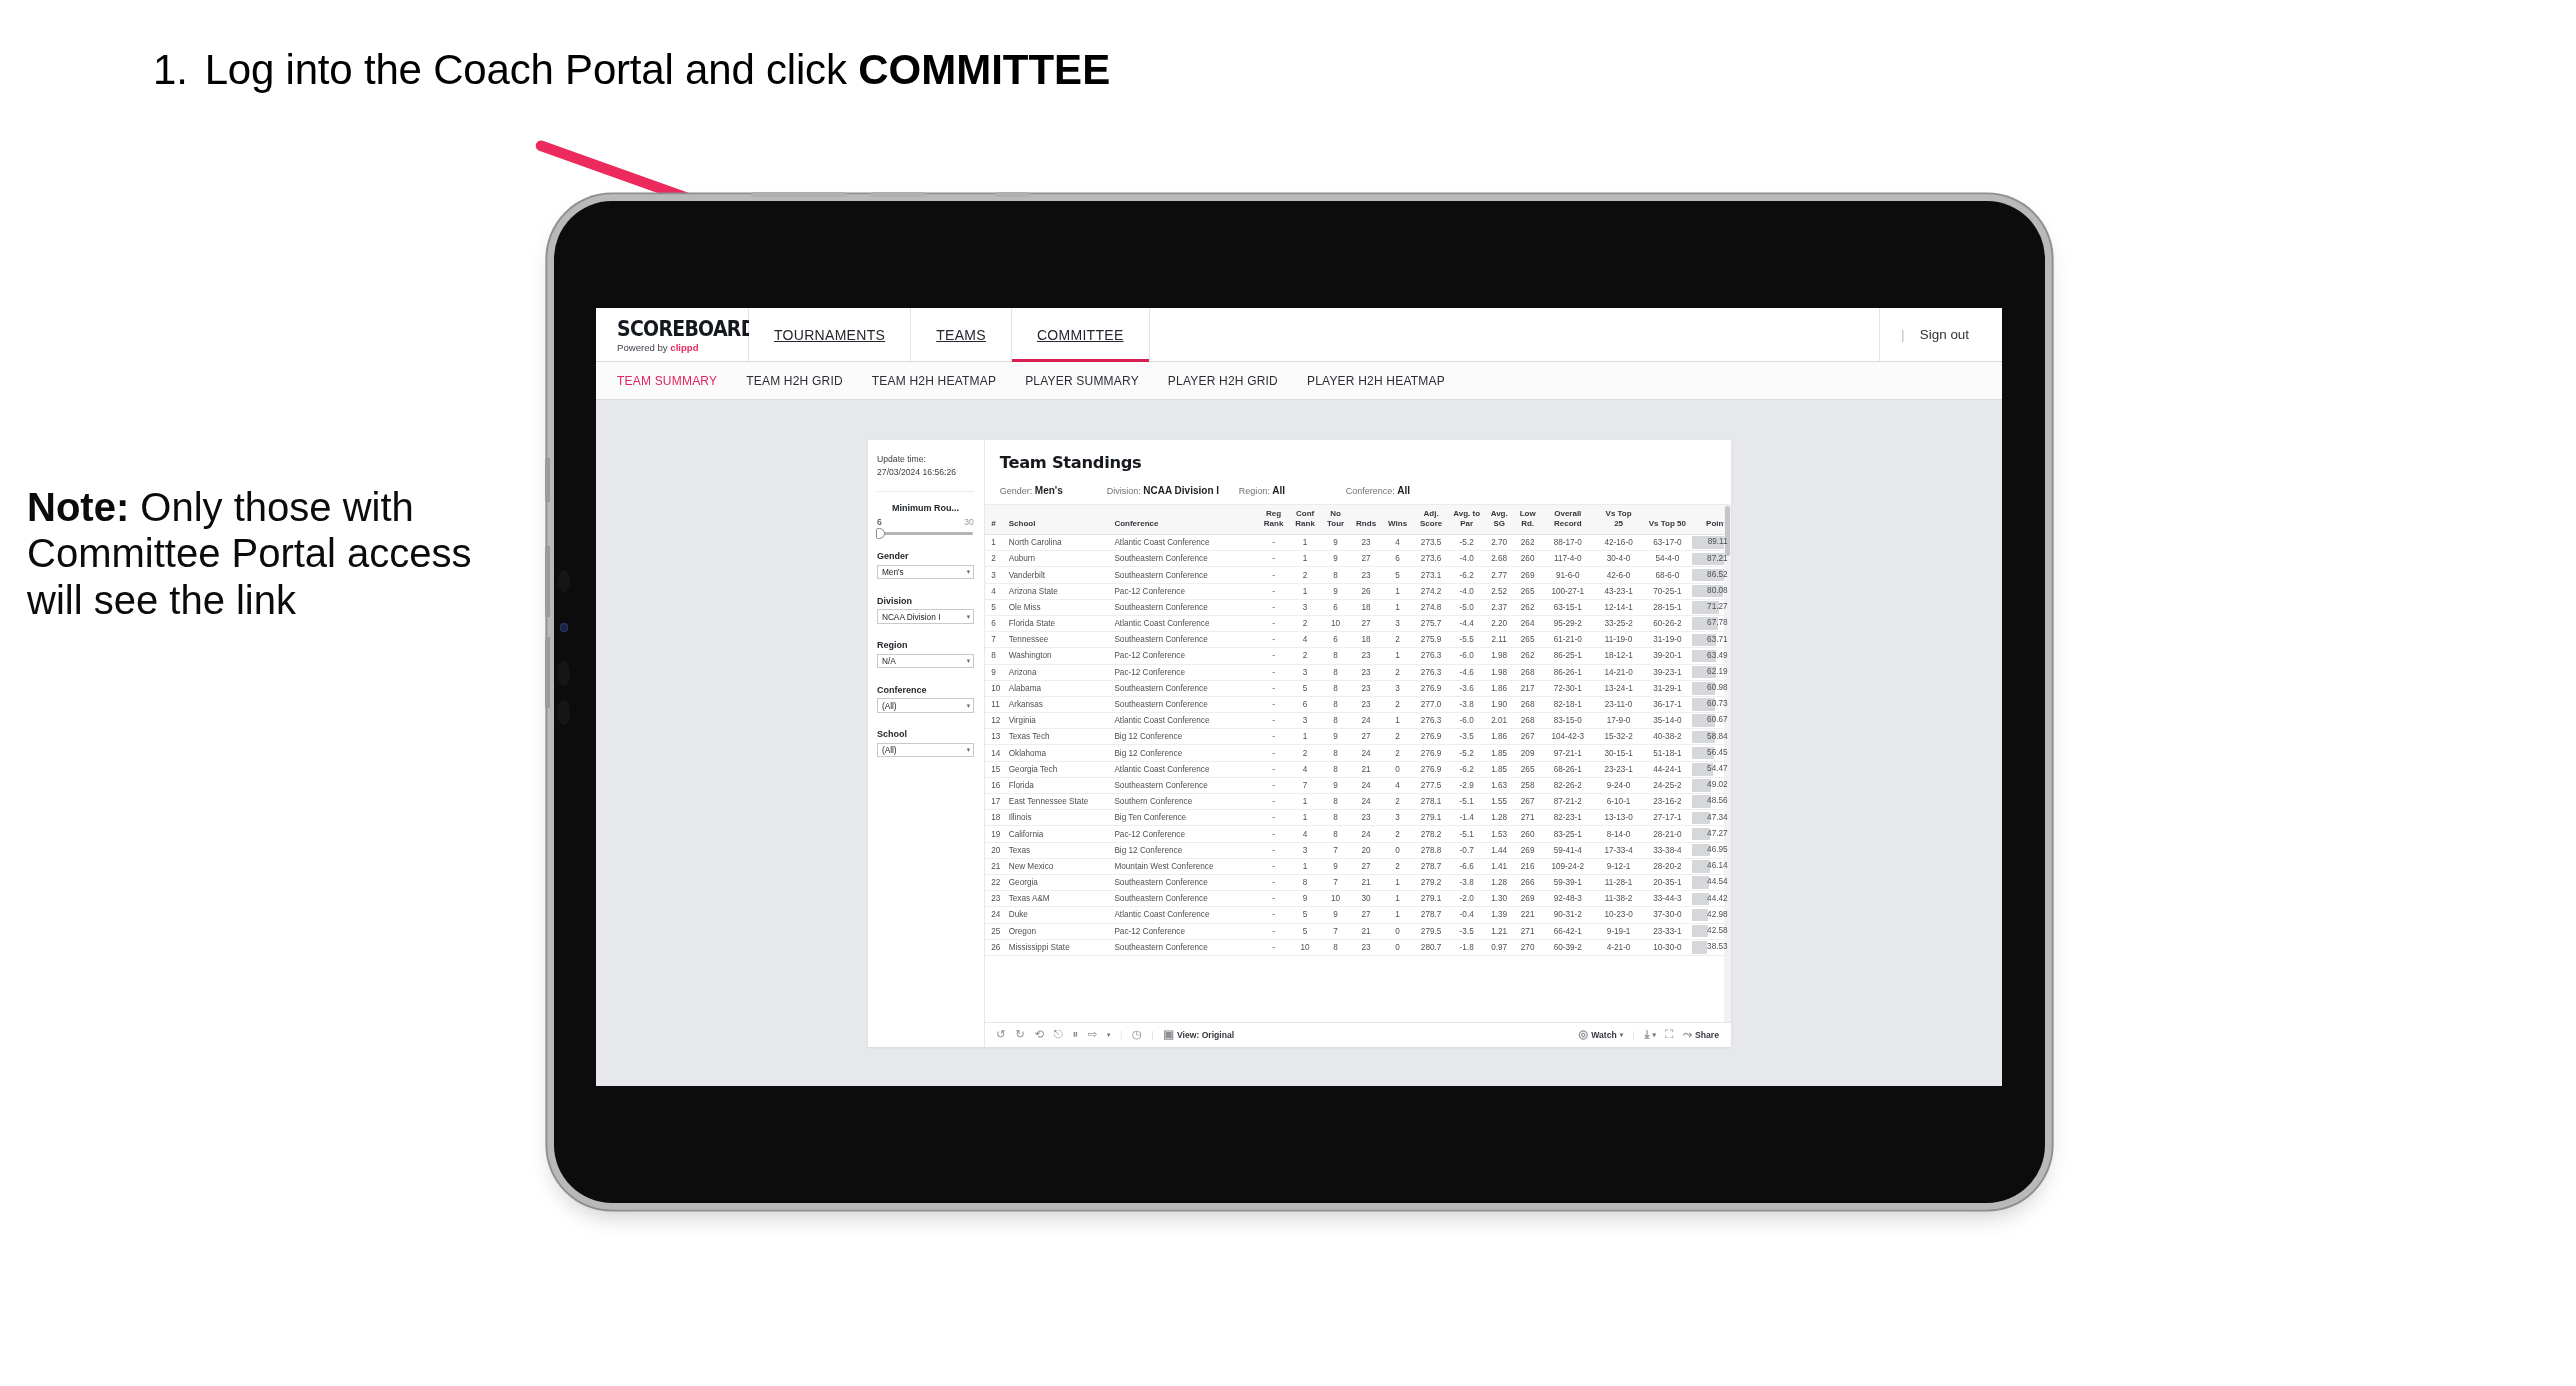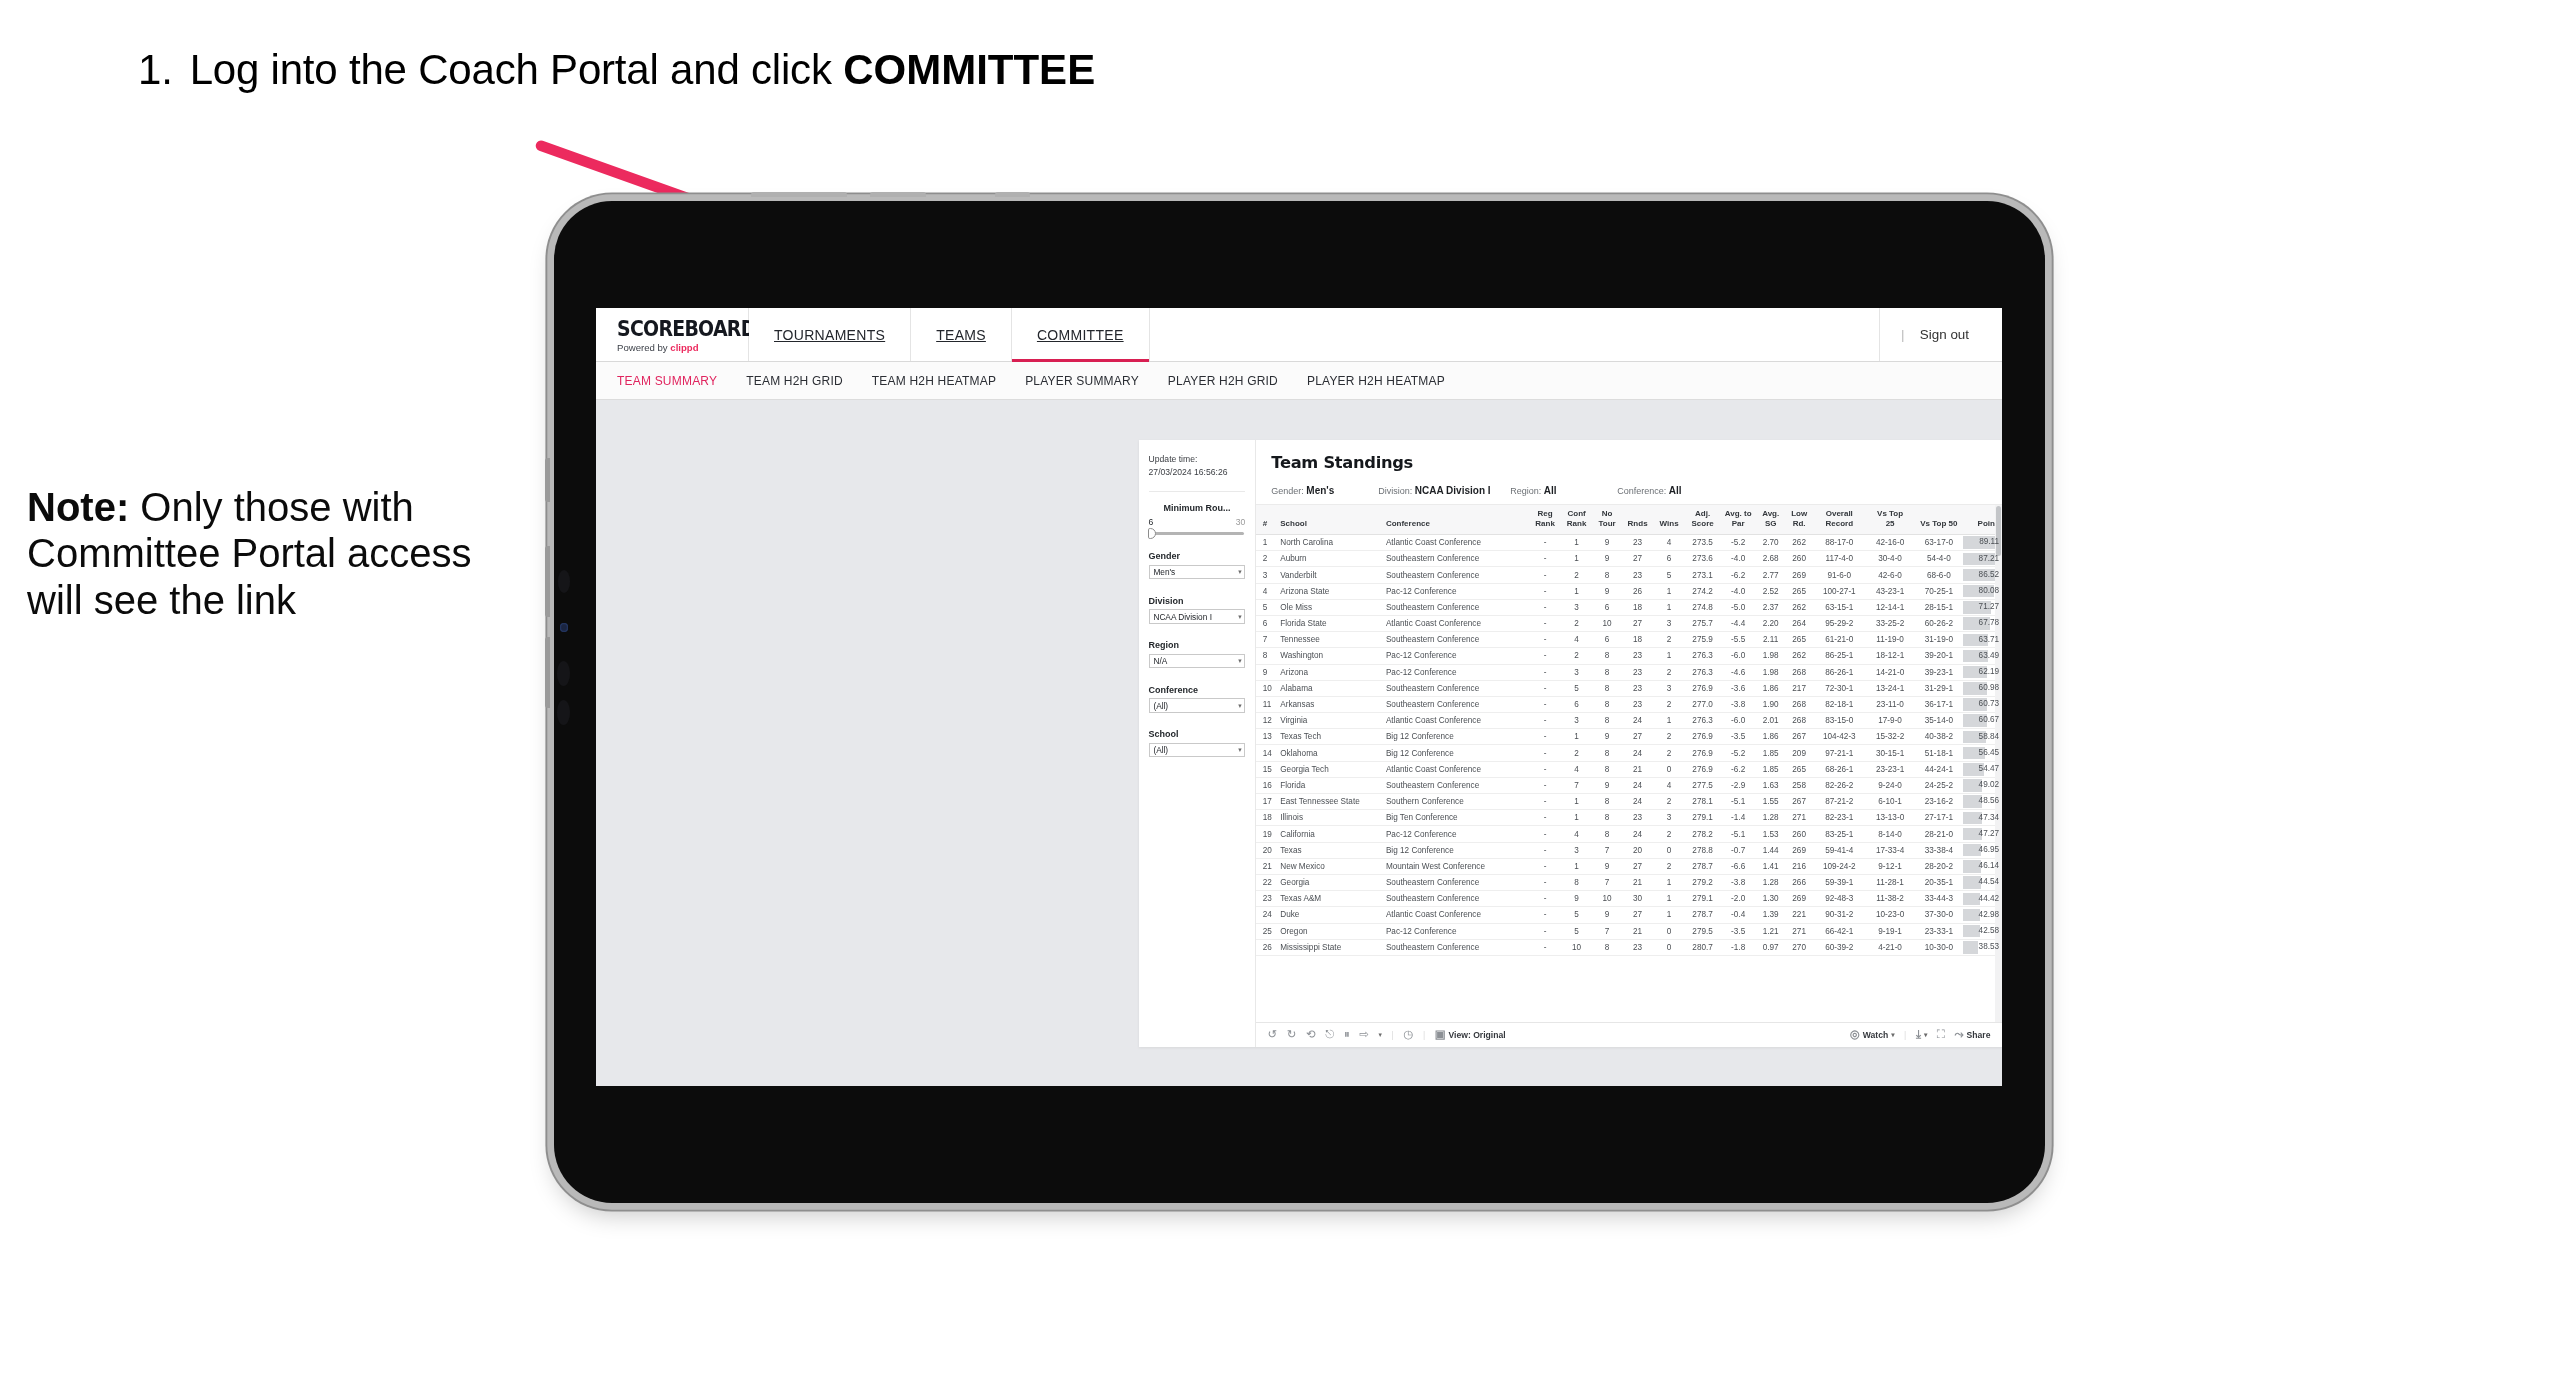--- a/index.html
+++ b/index.html
@@ -7,21 +7,21 @@
     width: 2576px; height: 1386px;
     background: #ffffff;
     font-family: "Liberation Sans", sans-serif;
     overflow: hidden;
   }
   #stage { position: relative; width: 2576px; height: 1386px; }
 
   
   .step-line {
     position: absolute;
-    left: 138px; top: 46px;
+    left: 153px; top: 46px;
     font-size: 42px;
     color: #000;
     white-space: nowrap;
     letter-spacing: -0.2px;
   }
   .step-num { margin-right: 17px; }
   .step-bold { font-weight: 700; letter-spacing: 0px; }
 
   .note-block {
     position: absolute;
@@ -127,21 +127,21 @@
   }
   .subtab { font-size: 12px; color: #2b2e34; letter-spacing: 0.2px; }
   .subtab.active { color: #e0245e; }
 
   
   .viz-area {
     position: relative;
     height: 686px;
     background: #e7e8eb;
     padding-top: 40px;
-    display: flex; justify-content: flex-end;
+    display: flex; justify-content: center;
   }
   .viz-card {
     width: 863px;
     background: #ffffff;
     display: flex;
     box-shadow: 0 1px 2.9px rgba(0,0,0,.07);
     height: 607px;
   }
 
   

